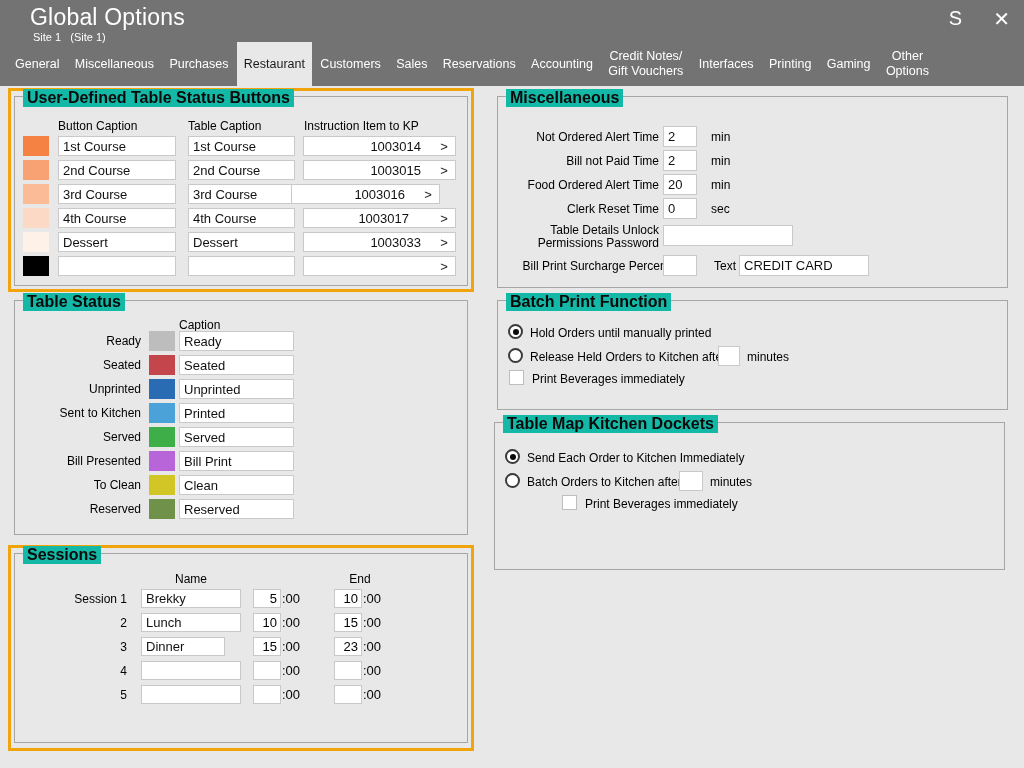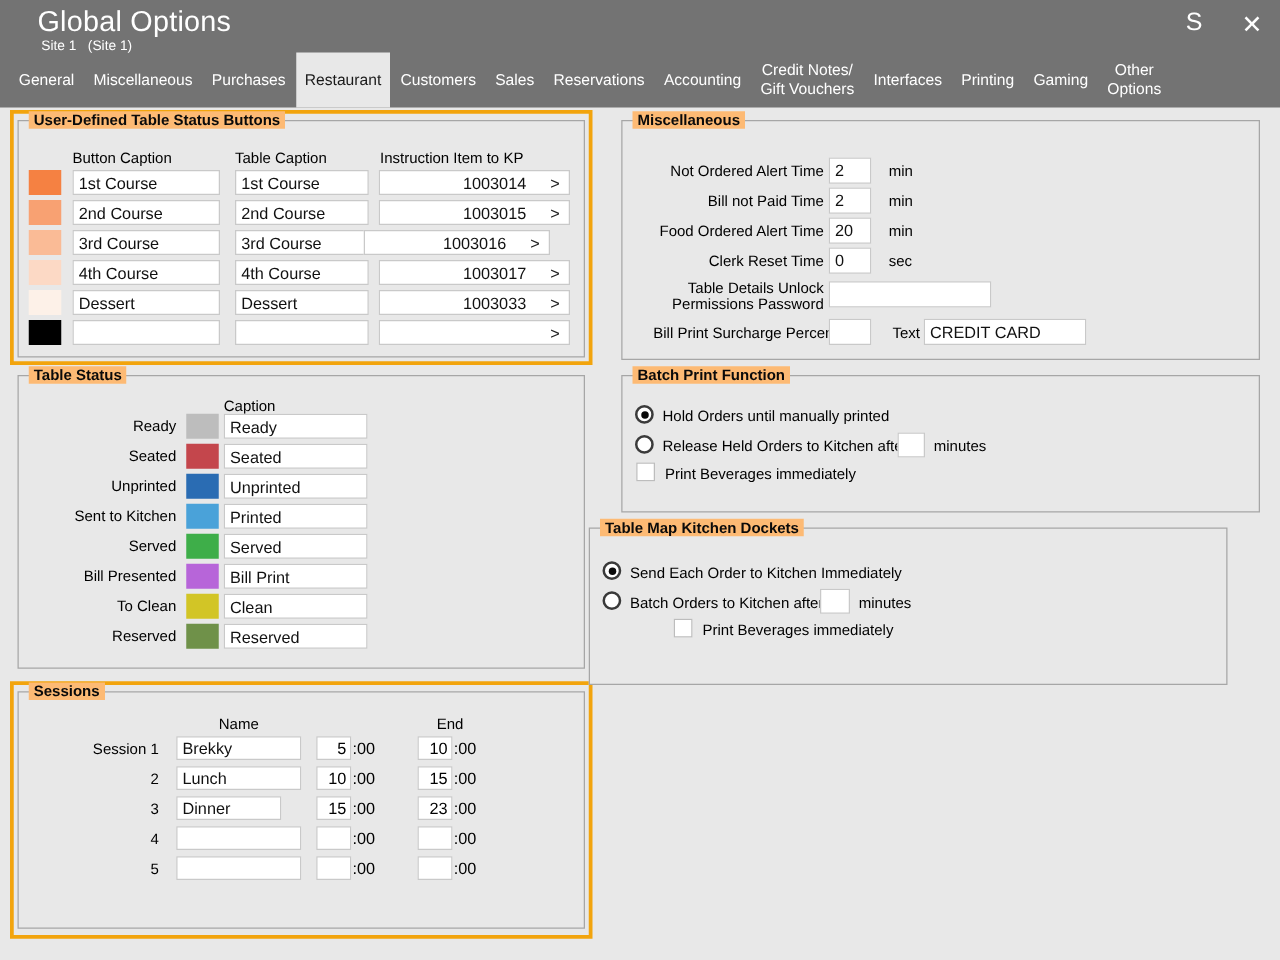--- a/index.html
+++ b/index.html
@@ -17,21 +17,21 @@
   .sbtn{position:absolute;right:62px;top:7px;font-size:20px;color:#fff;cursor:default;}
   .xbtn{position:absolute;right:14px;top:7px;font-size:20px;color:#fff;cursor:default;}
   .tabbar{position:absolute;left:8px;bottom:0;width:928px;height:44px;display:flex;justify-content:space-between;align-items:stretch;}
   .tab{
     display:flex;align-items:center;justify-content:center;text-align:center;
     padding:0 7px;font-size:12.5px;color:#fff;white-space:pre-line;line-height:1.2;cursor:default;
   }
   .tab.active{background:#E8E8E8;color:#1a1a1a;}
   
   .group{position:absolute;border:1px solid #A6A6A6;box-sizing:border-box;background:#E8E8E8;}
-  .legend{position:absolute;top:-8px;left:8px;background:#fdba74;padding:0 4px;font-size:12px;font-weight:700;color:#0a0a0a;white-space:nowrap;}
+  .legend{position:absolute;top:-8px;left:8px;background:#14b8a6;padding:0 4px;font-size:16px;font-weight:700;color:#0a0a0a;white-space:nowrap;}
   .hl{position:absolute;border:3px solid #F2A40D;box-sizing:border-box;pointer-events:none;}
   
   .lbl{position:absolute;font-size:12px;color:#000;white-space:nowrap;}
   .rl{text-align:right;}
   .hdr{position:absolute;font-size:12px;color:#000;white-space:nowrap;}
   .sw{position:absolute;width:26px;height:20px;}
   .inp{
     position:absolute;height:20px;background:#fff;border:1px solid #C9C9C9;box-sizing:border-box;
     font-family:"Liberation Sans",sans-serif;font-size:13px;color:#111;padding:0 4px;outline:none;
   }
@@ -101,21 +101,21 @@
   <input class="inp" style="left: 43px; top: 87px; width: 118px;" value="3rd Course">
   <input class="inp" style="left: 173px; top: 87px; width: 107px;" value="3rd Course">
   <div class="kpbox" style="left:276px;top:87px;width:149px;">
     <span class="kpval">1003016</span>
     <span class="kparrow">&gt;</span>
   </div>
 
   <div class="sw" style="left: 8px; top: 111px; background: rgb(252, 217, 197);"></div>
   <input class="inp" style="left: 43px; top: 111px; width: 118px;" value="4th Course">
   <input class="inp" style="left: 173px; top: 111px; width: 107px;" value="4th Course">
-  <div class="kpbox" style="left:288px;top:111px;width:153px;">
+  <div class="kpbox" style="left:288px;top:111px;width:153px;gap:12px;">
     <span class="kpval">1003017</span>
     <span class="kparrow">&gt;</span>
   </div>
 
   <div class="sw" style="left: 8px; top: 135px; background: rgb(253, 241, 232);"></div>
   <input class="inp" style="left: 43px; top: 135px; width: 118px;" value="Dessert">
   <input class="inp" style="left: 173px; top: 135px; width: 107px;" value="Dessert">
   <div class="kpbox" style="left:288px;top:135px;width:153px;">
     <span class="kpval">1003033</span>
     <span class="kparrow">&gt;</span>
@@ -247,21 +247,21 @@
 
   <span class="radio" style="left:10px;top:47px;"></span>
   <div class="lbl" style="left:32px;top:49px;">Release Held Orders to Kitchen after</div>
   <input class="inp" style="left: 220px; top: 45px; width: 22px;">
   <div class="lbl" style="left:249px;top:49px;">minutes</div>
 
   <span class="cb" style="left:11px;top:69px;"></span>
   <div class="lbl" style="left:34px;top:71px;">Print Beverages immediately</div>
 </div>
 
-<div class="group" style="left:471px;top:422px;width:511px;height:126px;">
+<div class="group" style="left:494px;top:422px;width:511px;height:148px;">
   <div class="legend">Table Map Kitchen Dockets</div>
 
   <span class="radio checked" style="left:10px;top:26px;"></span>
   <div class="lbl" style="left:32px;top:28px;">Send Each Order to Kitchen Immediately</div>
 
   <span class="radio" style="left:10px;top:50px;"></span>
   <div class="lbl" style="left:32px;top:52px;">Batch Orders to Kitchen after</div>
   <input class="inp" style="left: 184px; top: 48px; width: 24px;">
   <div class="lbl" style="left:215px;top:52px;">minutes</div>
 

